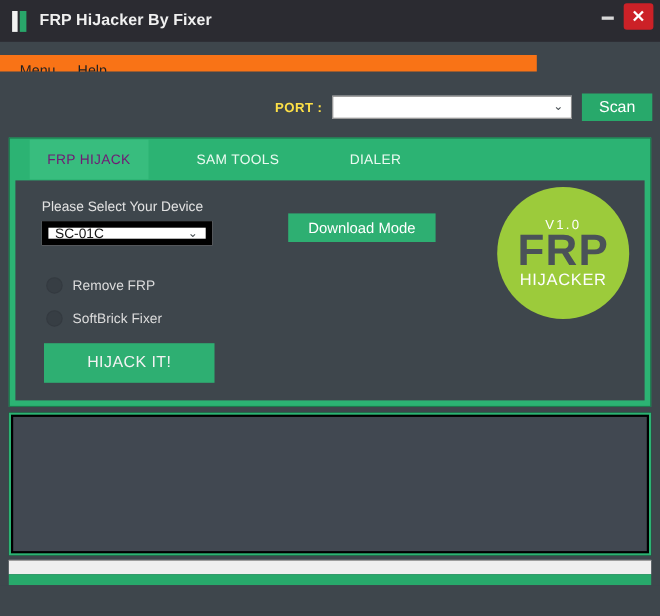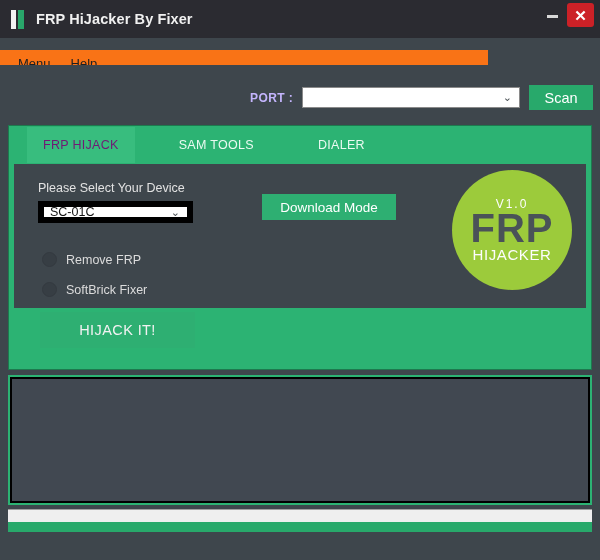--- a/index.html
+++ b/index.html
@@ -101,21 +101,21 @@
     width: 600px; height: 60px;
     background: #3e464c;
   }
   .port-row {
     position: absolute;
     left: 250px; top: 20px;
     display: flex;
     align-items: center;
   }
   .port-label {
-    color: #c4b5fd;
+    color: #fde047;
     font-size: 12px;
     font-weight: bold;
     letter-spacing: 0.4px;
     margin-right: 9px;
   }
   .port-select {
     width: 218px; height: 21px;
     background: #ffffff;
     border: 1px solid #8a8a8a;
     display: flex;
@@ -181,21 +181,21 @@
     color: #701a75;
   }
   .tab.t1 { margin-left: 18px; }
   .tab.t2 { margin-left: 28px; }
   .tab.t3 { margin-left: 32px; }
   .tab.t4 { margin-left: 22px; }
 
   .tabpanel {
     position: absolute;
     left: 5px; top: 38px;
-    width: 572px; height: 144px;
+    width: 572px; height: 200px;
     background: #3e464c;
     box-sizing: border-box;
   }
 
   
   .device-label {
     position: absolute;
     left: 24px; top: 17px;
     color: #e2e2e2;
     font-size: 12.5px;

